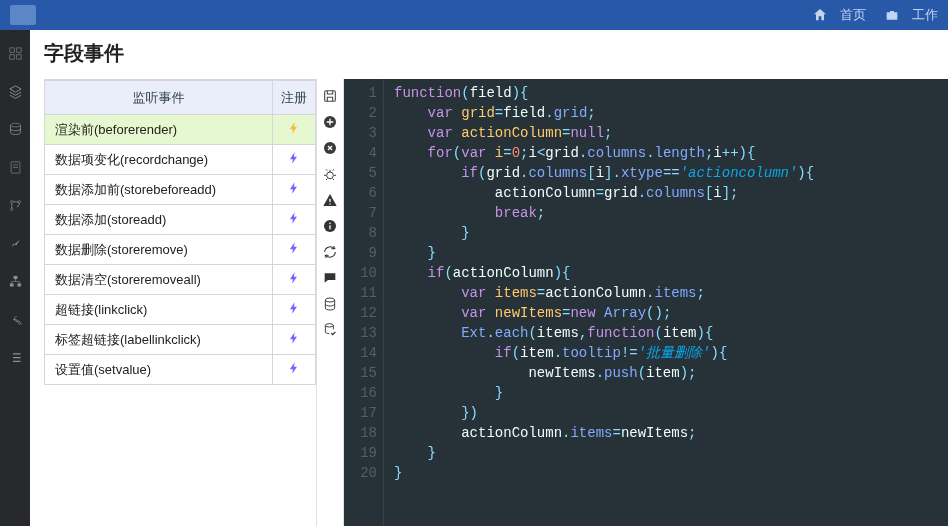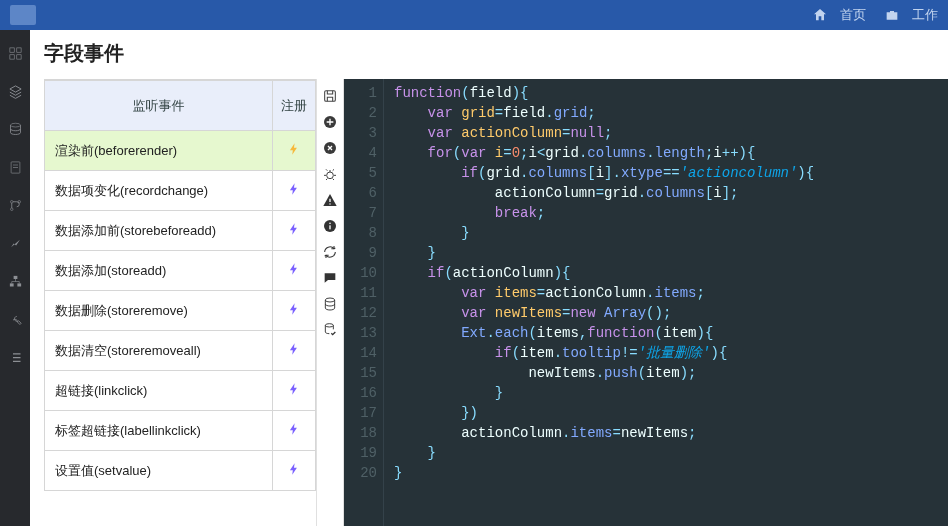--- a/index.html
+++ b/index.html
@@ -28,23 +28,23 @@
   .main { flex: 1; display: flex; flex-direction: column; min-width: 0; background: #fff; }
 
   .page-title { font-size: 20px; font-weight: 700; color: #222; padding: 10px 14px 12px 14px; }
 
   .content { flex: 1; display: flex; min-height: 0; padding: 0 0 0 14px; }
 
   
   .table-wrap { width: 272px; border-top: 1px solid #d6d6d6; }
   .table { width: 100%; border-collapse: collapse; table-layout: fixed; }
   .table th, .table td { border: 1px solid #d6d6d6; font-weight: normal; }
-  .table th { background: #e9eefa; height: 50px; color: #344; font-size: 13px; text-align: center; }
+  .table th { background: #e9eefa; height: 34px; color: #344; font-size: 13px; text-align: center; }
   .table th:first-child { width: 228px; }
-  .table td { height: 40px; }
+  .table td { height: 30px; }
   .table td.name { padding-left: 10px; color: #222; font-size: 13px; }
   .table td.reg { text-align: center; }
   .table tr.selected td { background: #e6f8cf; }
   .bolt { width: 14px; height: 18px; display: inline-block; }
   .bolt svg { width: 14px; height: 18px; }
 
   
   .iconstrip { width: 28px; background: #fff; display: flex; flex-direction: column; align-items: center; padding-top: 6px; gap: 4px; border-left: 1px solid #e0e0e0; border-right: 1px solid #e0e0e0; }
   .iconstrip .tool { width: 22px; height: 22px; display: flex; align-items: center; justify-content: center; cursor: pointer; border-radius: 3px; }
   .iconstrip .tool svg { width: 16px; height: 16px; }

